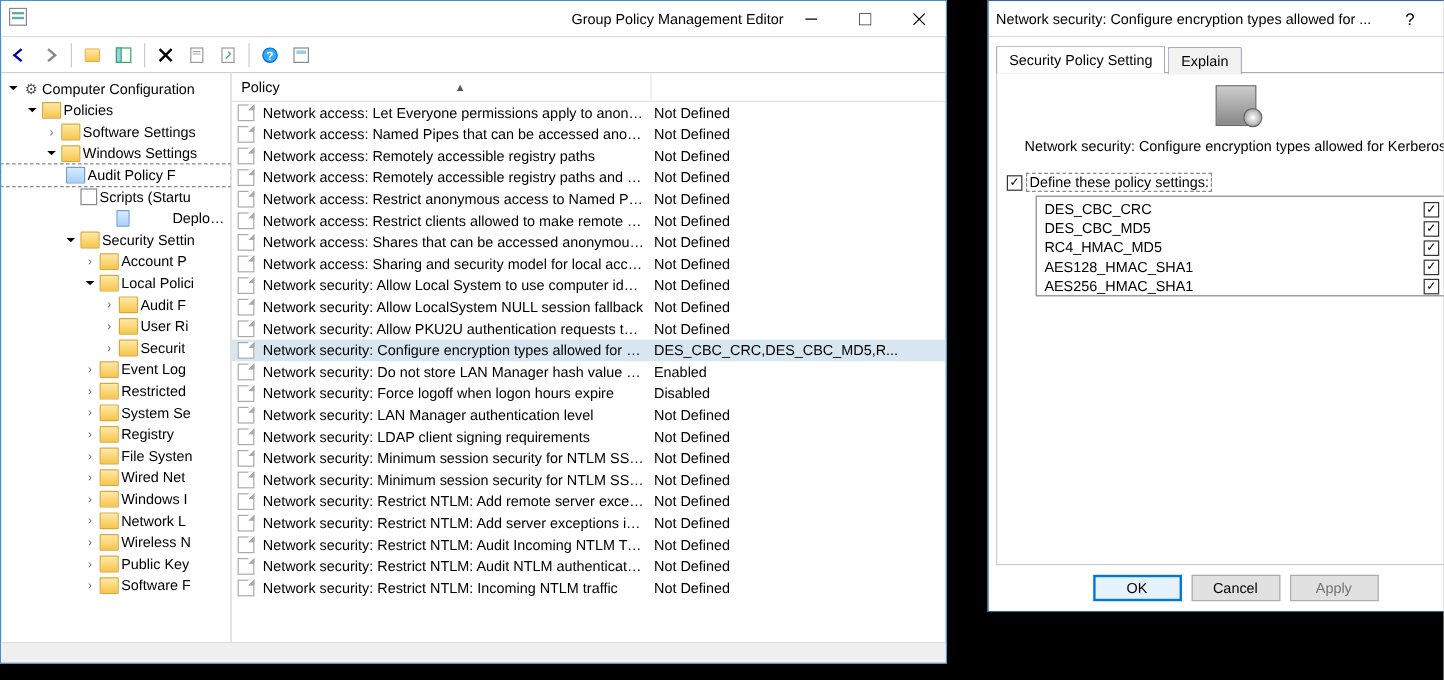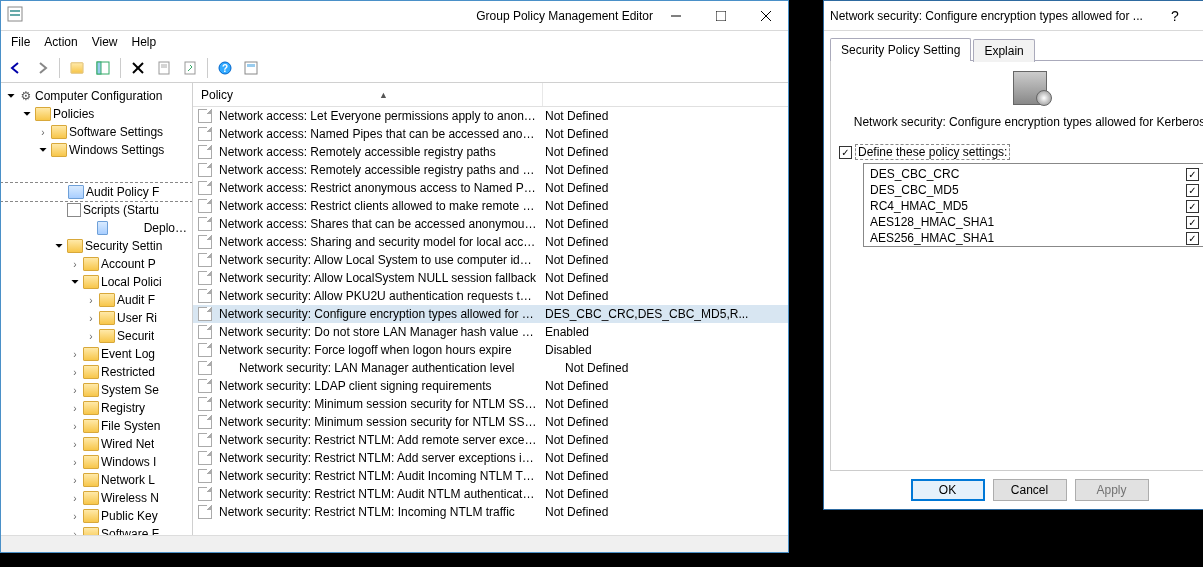--- a/index.html
+++ b/index.html
@@ -104,26 +104,20 @@
           </svg>
         </div>
       <div class="titlebtn close">
           <svg width="10" height="10">
             <line x1="0" y1="0" x2="10" y2="10" stroke="#000"></line>
             <line x1="10" y1="0" x2="0" y2="10" stroke="#000"></line>
           </svg>
         </div>
     </div>
   </div>
-  <div class="menubar">
-    <span>File</span>
-    <span>Action</span>
-    <span>View</span>
-    <span>Help</span>
-  </div>
   <div class="toolbar">
     <div class="tbtn">
         <svg width="14" height="12">
           <path d="M9 1 L3 6 L9 11" fill="none" stroke="#00a" stroke-width="2"></path>
         </svg>
       </div>
     <div class="tbtn">
         <svg width="14" height="12">
           <path d="M5 1 L11 6 L5 11" fill="none" stroke="#888" stroke-width="2"></path>
         </svg>
@@ -187,21 +181,21 @@
         <div class="tree-row" style="padding-left: 36px;">
           <span class="chev">›</span>
           <span class="folder-icon"></span>
           <span class="tree-label">Software Settings</span>
         </div>
         <div class="tree-row" style="padding-left: 36px;">
           <span class="chev open">⏷</span>
           <span class="folder-icon"></span>
           <span class="tree-label">Windows Settings</span>
         </div>
-        <div class="tree-row sel" style="padding-left: 53px; margin-top: 24px;">
+        <div class="tree-row sel" style="padding-left: 40px;">
           <span class="chev"></span>
           <span class="folder-icon special"></span>
           <span class="tree-label">Audit Policy F</span>
         </div>
         <div class="tree-row" style="padding-left: 52px;">
           <span class="chev"></span>
           <span class="doc-icon"></span>
           <span class="tree-label">Scripts (Startu</span>
         </div>
         <div class="tree-row" style="padding-left: 52px; gap: 36px;">
@@ -398,21 +392,21 @@
             <span class="ricon">
               <span class="paper"></span>
             </span>
             <span class="cell" style="width: 326px;">Network security: Force logoff when logon hours expire</span>
             <span class="cell">Disabled</span>
           </div>
           <div class="list-row">
             <span class="ricon">
               <span class="paper"></span>
             </span>
-            <span class="cell" style="width: 326px; margin-left: 20px;">Network security: LAN Manager authentication level</span>
+            <span class="cell" style="width: 326px;">Network security: LAN Manager authentication level</span>
             <span class="cell">Not Defined</span>
           </div>
           <div class="list-row">
             <span class="ricon">
               <span class="paper"></span>
             </span>
             <span class="cell" style="width: 326px;">Network security: LDAP client signing requirements</span>
             <span class="cell">Not Defined</span>
           </div>
           <div class="list-row">

